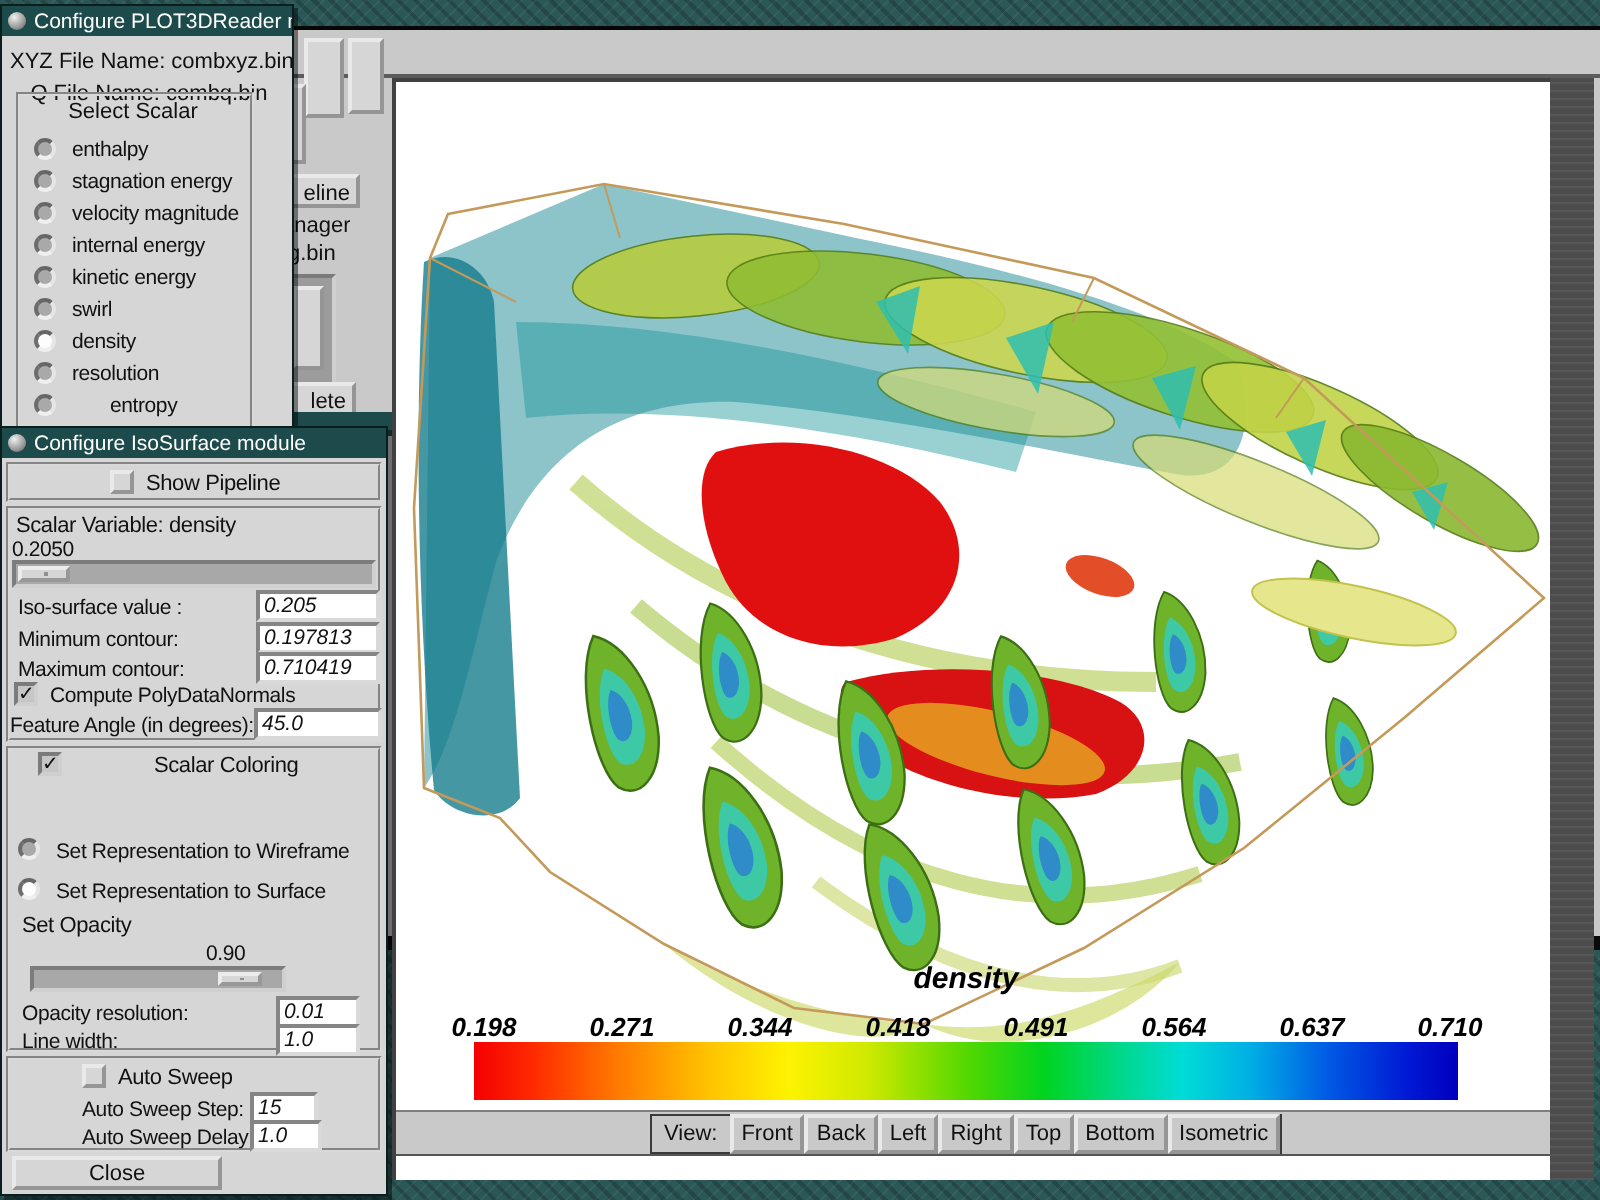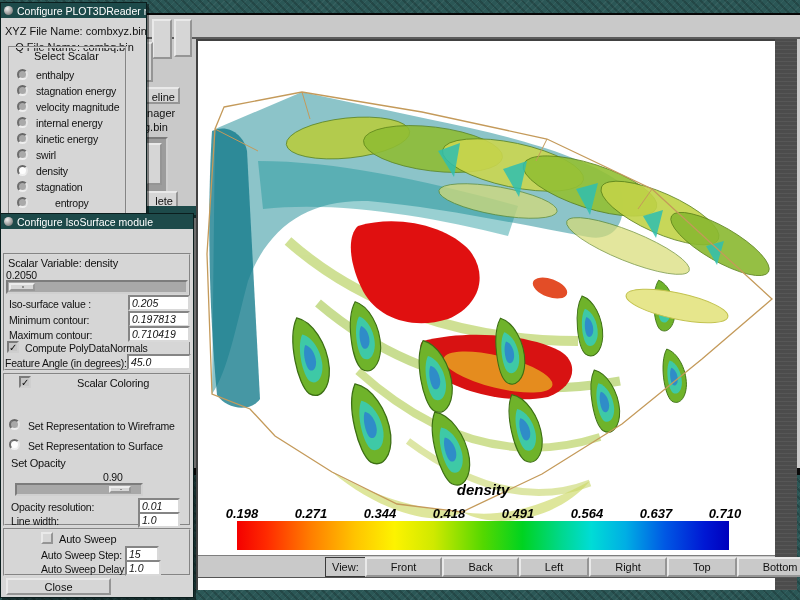--- a/index.html
+++ b/index.html
@@ -59,21 +59,21 @@
     background:linear-gradient(to right,
       #f40000 0%, #ff2a00 6%, #ff7e00 15%, #ffc400 24%, #fdf300 32%,
       #cfe900 40%, #54d800 50%, #00d320 58%, #00d88e 66%, #00dcd6 72%,
       #00aee4 79%, #0058e4 87%, #0018d4 95%, #0000bd 100%); }
   
   #view-bar { position:absolute; left:0; top:514px; width:577px; height:23px;
     background:#c9c9c9; border-top:1px solid #7e7e7e; border-bottom:1px solid #555; }
   #view-group { position:absolute; left:127px; top:1px; height:20px; display:flex;
     border:1px solid #3a3a3a; background:#c9c9c9; }
   #view-group .vlabel { font-size:11px; padding:3px 6px 0 6px; color:#111; }
-  #view-group .vbtn { font-size:11px; padding:2px 24px; border:2px outset #e9e9e9;
+  #view-group .vbtn { font-size:11px; padding:2px 4px; border:2px outset #e9e9e9;
     background:#c9c9c9; color:#111; height:20px; margin-top:-1px; }
   
   #plot3d-win { left:0; top:2px; width:147px; height:221px; z-index:20; }
   #p3-frame { position:absolute; left:7px; top:43px; width:119px; height:176px; }
   
   #iso-win { left:0; top:213px; width:194px; height:385px; z-index:30; }
   .rowlbl { position:absolute; font-size:10.5px; letter-spacing:-0.2px; color:#111; white-space:nowrap; }
 </style>
 </head>
 <body>
@@ -223,34 +223,38 @@
       <div class="rowlbl" style="left:26px;top:53px;">velocity magnitude</div>
       <div class="radio" style="left:7px;top:69px;"></div>
       <div class="rowlbl" style="left:26px;top:69px;">internal energy</div>
       <div class="radio" style="left:7px;top:85px;"></div>
       <div class="rowlbl" style="left:26px;top:85px;">kinetic energy</div>
       <div class="radio" style="left:7px;top:101px;"></div>
       <div class="rowlbl" style="left:26px;top:101px;">swirl</div>
       <div class="radio sel" style="left:7px;top:117px;"></div>
       <div class="rowlbl" style="left:26px;top:117px;">density</div>
       <div class="radio" style="left:7px;top:133px;"></div>
-      <div class="rowlbl" style="left:26px;top:133px;">stagnation</div>
+      <div class="rowlbl" style="left:26px;top:133px;">resolution</div>
       <div class="radio" style="left:7px;top:149px;"></div>
       <div class="rowlbl" style="left:17px;top:149px;margin-left:28px;">entropy</div>
       <div class="radio" style="left:7px;top:165px;"></div>
       <div class="rowlbl" style="left:26px;top:165px;">pressure</div>
     </div>
   </div>
 
   <div class="win" id="iso-win">
     <div class="titlebar">
       <span class="tb-icon"></span>
       <span>Configure IsoSurface module</span>
     </div>
 
+    <div class="etched" style="position:absolute;left:2px;top:17px;width:188px;height:20px;">
+      <div class="check" style="left:50px;top:2px;"></div>
+      <div class="rowlbl" style="left:68px;top:3px;font-size:11px;">Show Pipeline</div>
+    </div>
 
     <div class="etched" style="position:absolute;left:2px;top:39px;width:188px;height:118px;"></div>
     <div class="rowlbl" style="left:7px;top:43px;font-size:11px;">Scalar Variable: density</div>
     <div class="rowlbl" style="left:5px;top:55px;">0.2050</div>
     <div class="trough" style="left:5px;top:66px;width:182px;height:14px;">
       <div class="thumb" style="left:1px;top:1px;width:26px;height:8px;"></div>
     </div>
     <div class="rowlbl" style="left:8px;top:84px;">Iso-surface value :</div>
     <input class="entry" style="left: 127px; top: 81px; width: 62px;" value="0.205">
     <div class="rowlbl" style="left:8px;top:100px;">Minimum contour:</div>

